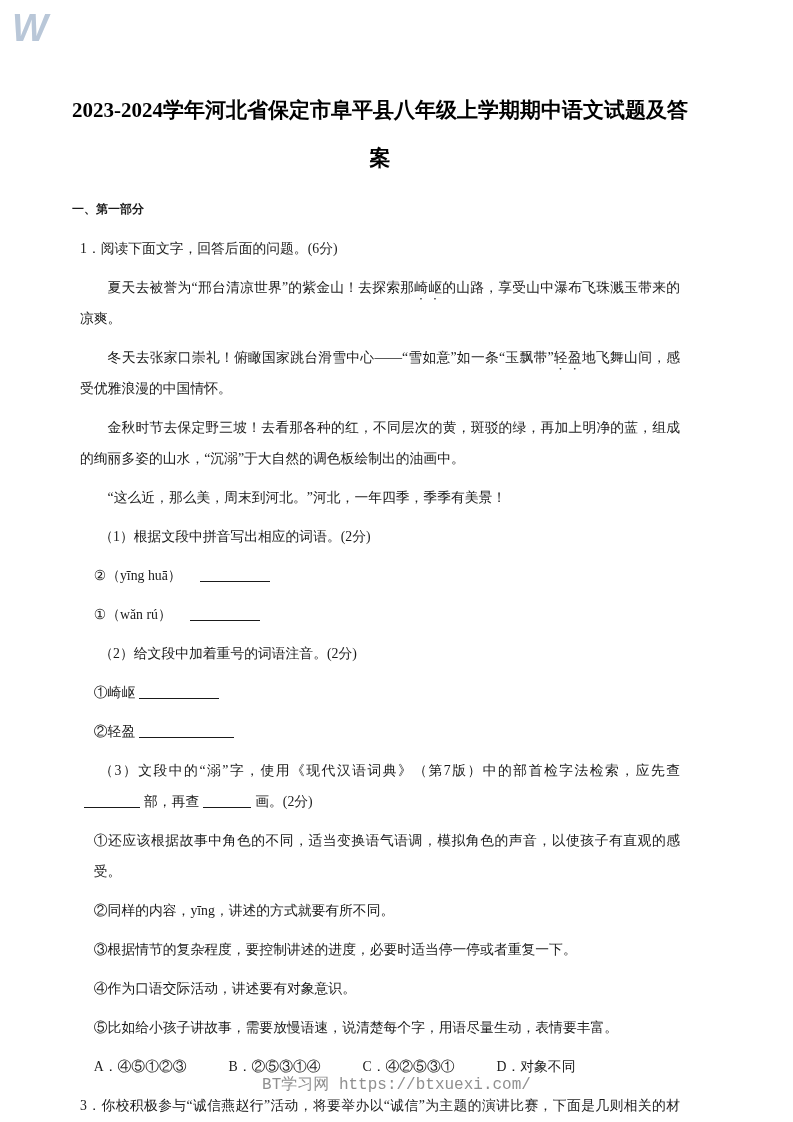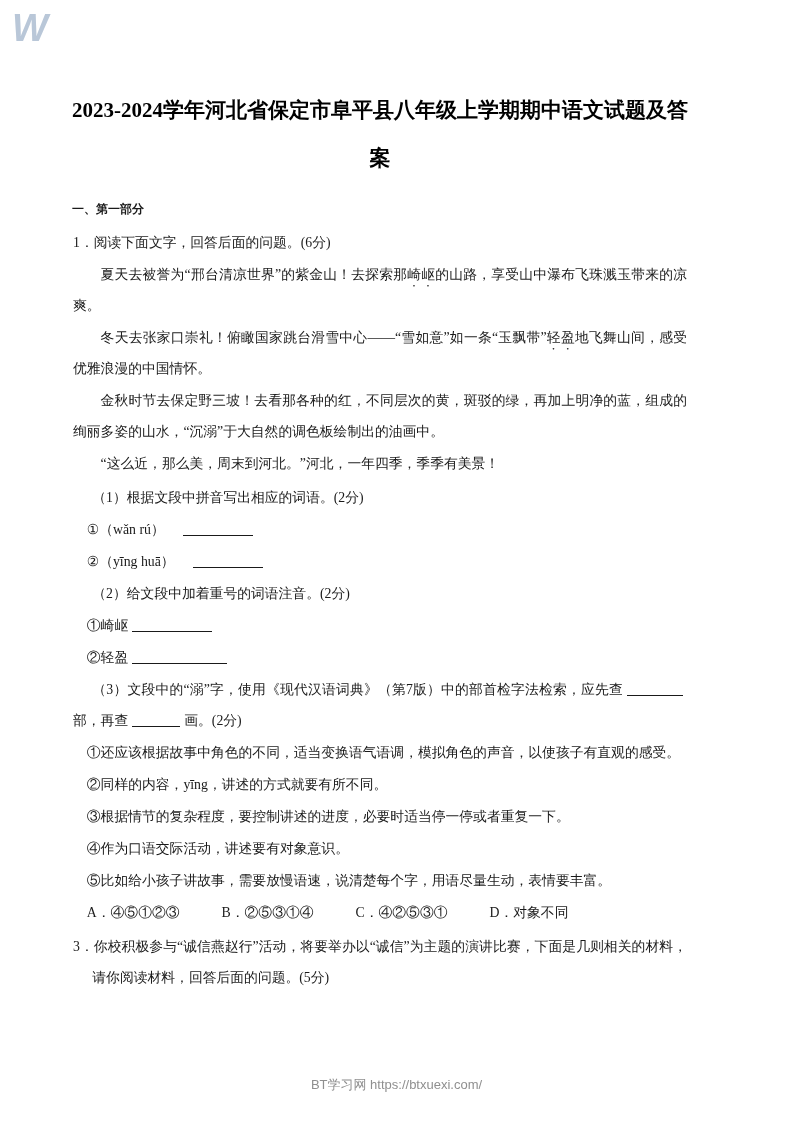--- a/index.html
+++ b/index.html
@@ -41,21 +41,21 @@
     line-height: 48px;
     margin: 0 0 12px 0;
     color: #000000;
   }
   .heading {
     font-weight: 700;
     font-size: 12px;
     margin: 0 0 2px 0;
   }
   p {
-    margin: 1px;
+    margin: 8px;
     text-align: justify;
   }
   .stem {
     padding-left: 1.4em;
     text-indent: -1.4em; 
   }
   .para {
     text-indent: 2em;
   }
   .substem {
@@ -88,22 +88,22 @@
     margin-right: 42px;
   }
   .options span:last-child { margin-right: 0; }
   .mt { margin-top: 3px; }
   .footer {
     position: absolute;
     left: 0;
     right: 0;
     bottom: 28px;
     text-align: center;
-    font-family: Liberation Sans, sans-serif;
-    font-size: 13px;
+    font-family: Liberation Mono, monospace;
+    font-size: 16px;
     color: #8f8f8f;
     line-height: 18px;
   }
   .footer .url { color: #8f8f8f; text-decoration: none; }
 </style>
 </head>
 <body>
 
 <div class="page">
 
@@ -121,23 +121,23 @@
     <p class="para"><span>夏天去被誉为“邢台清凉世界”的紫金山！去探索那</span><span class="emph">崎岖</span><span>的山路，享受山中瀑布飞珠溅玉带来的凉爽。</span></p>
 
     <p class="para"><span>冬天去张家口崇礼！俯瞰国家跳台滑雪中心——“雪如意”如一条“玉飘带”</span><span class="emph">轻盈</span><span>地飞舞山间，感受优雅浪漫的中国情怀。</span></p>
 
     <p class="para">金秋时节去保定野三坡！去看那各种的红，不同层次的黄，斑驳的绿，再加上明净的蓝，组成的绚丽多姿的山水，“沉溺”于大自然的调色板绘制出的油画中。</p>
 
     <p class="para">“这么近，那么美，周末到河北。”河北，一年四季，季季有美景！</p>
 
     <p class="substem mt">（1）根据文段中拼音写出相应的词语。(2分)</p>
 
+    <p class="item"><span>②（yīng huā）</span><span class="blank w70 gap"></span></p>
+
     <p class="item"><span>①（wǎn rú）</span><span class="blank w70 gap"></span></p>
-
-    <p class="item"><span>②（yīng huā）</span><span class="blank w70 gap"></span></p>
 
     <p class="substem">（2）给文段中加着重号的词语注音。(2分)</p>
 
     <p class="item"><span>①崎岖</span><span class="blank w80"></span></p>
 
     <p class="item"><span>②轻盈</span><span class="blank w95"></span></p>
 
     <p class="substem"><span>（3）文段中的“溺”字，使用《现代汉语词典》（第7版）中的部首检字法检索，应先查</span><span class="blank w56"></span><span>部，再查</span><span class="blank w48"></span><span>画。(2分)</span></p>
 
 

